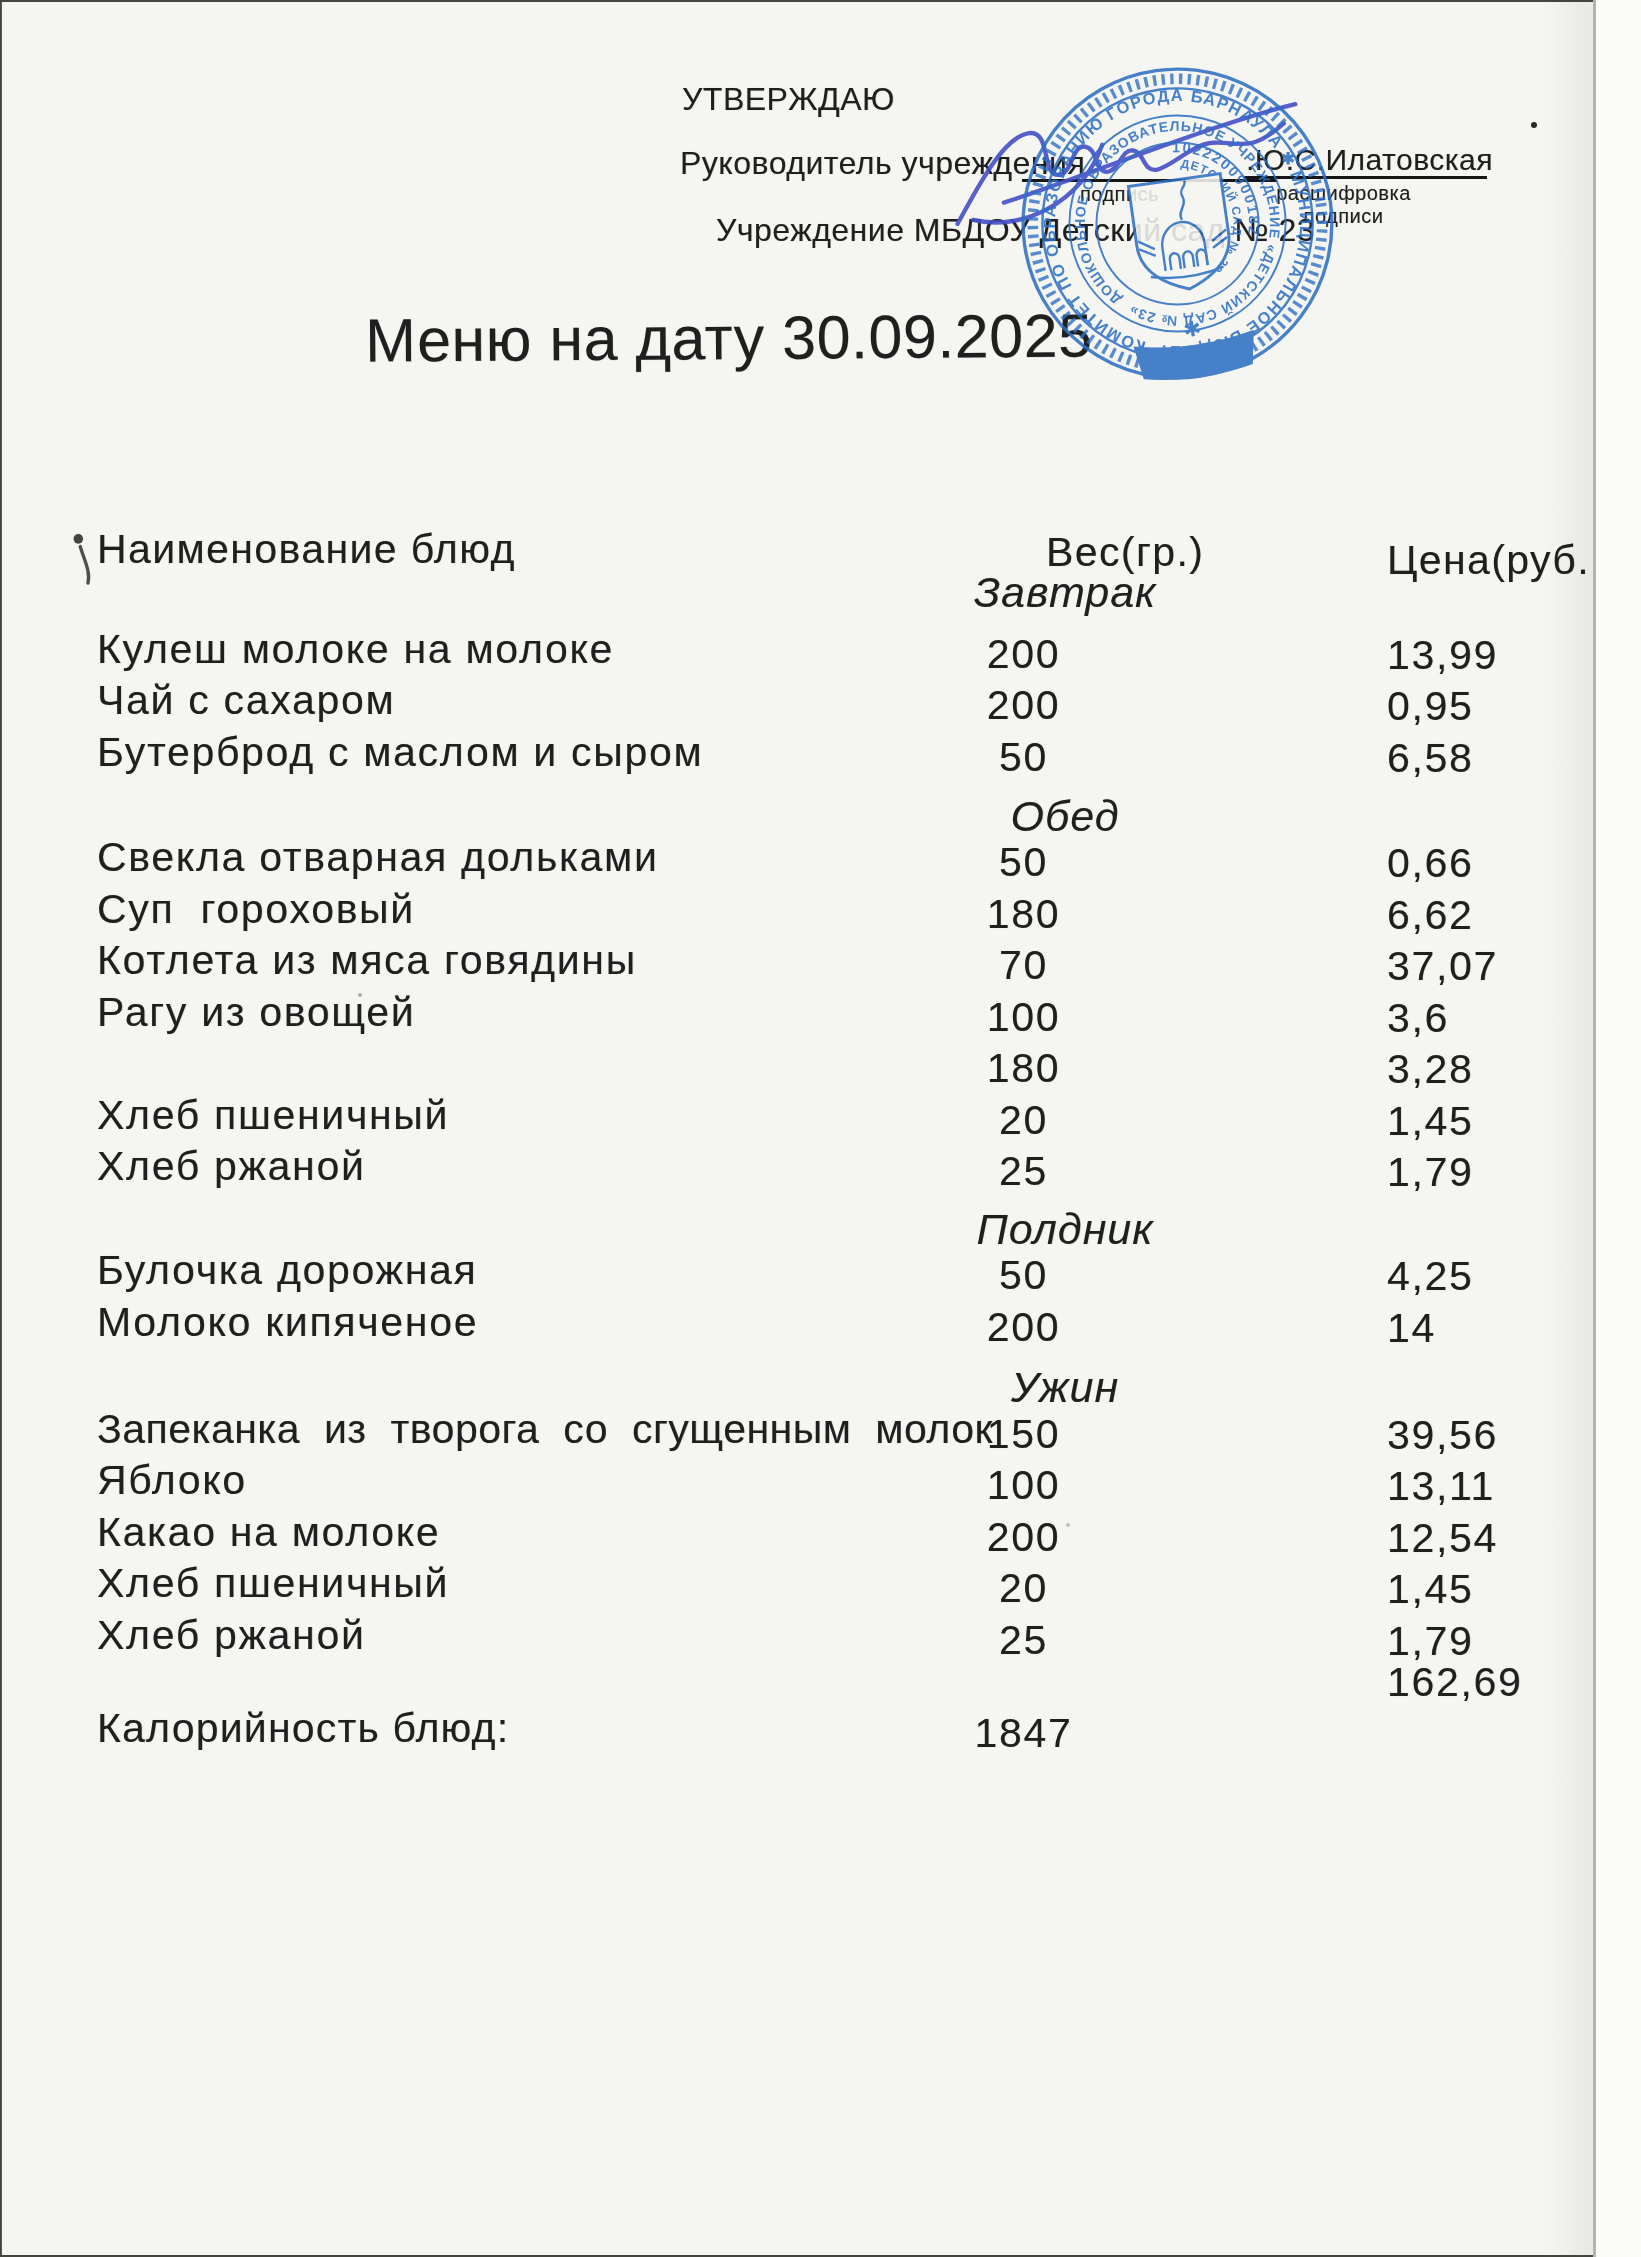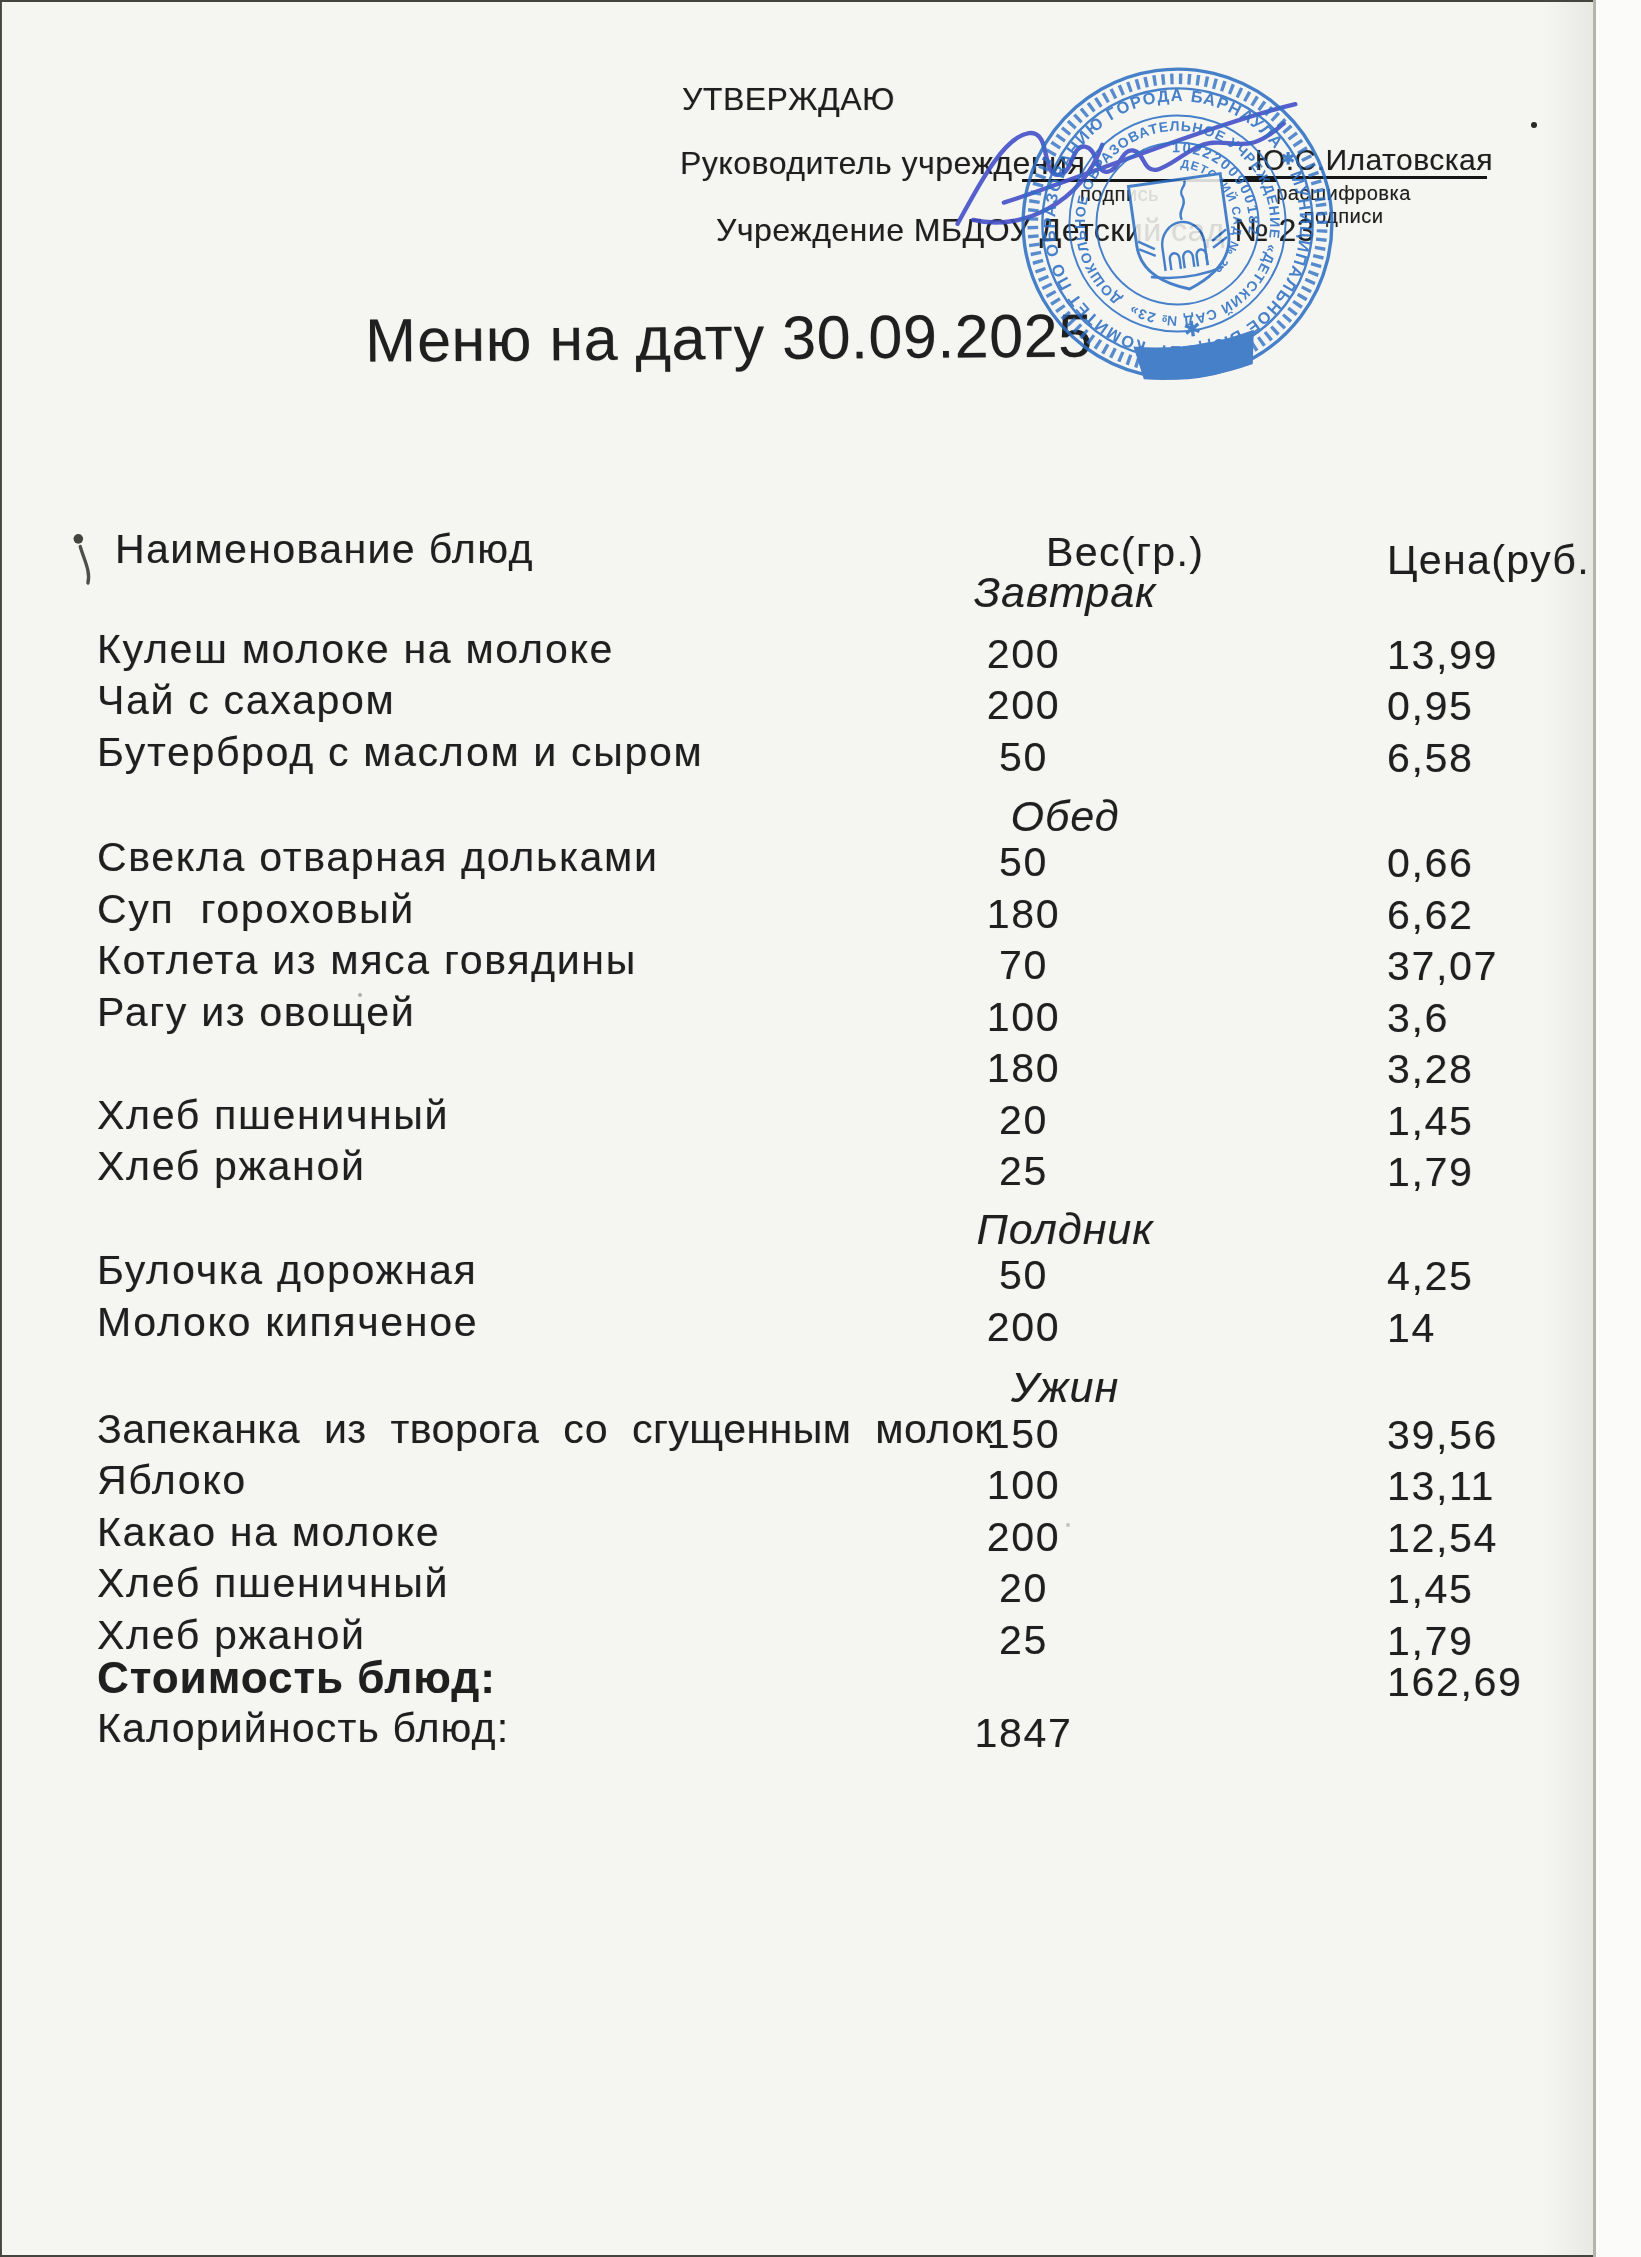--- a/index.html
+++ b/index.html
@@ -104,21 +104,21 @@
           <path d="M 190,182 C 186,172 198,168 194,158 C 190,150 200,148 198,142"></path>
           <path d="M 142,198 l 16,10 m -16,-2 l 16,9"></path>
           <path d="M 234,198 l -16,10 m 16,-2 l -16,9"></path>
         </g>
       </g>
       <text x="185" y="303" text-anchor="middle" font-family="Liberation Sans, sans-serif" font-size="22" fill="#2d6fc4">✱</text>
       <path d="M 122,305 Q 185,319 248,305 L 242,340 Q 185,352 128,340 Z" fill="#2d6fc4"></path>
     </g>
   </svg>
 
-  <div class="abs col-hdr doc-text" style="left:97px;top:526px;margin-left:18px;">Наименование блюд</div>
+  <div class="abs col-hdr doc-text" style="left:97px;top:526px;">Наименование блюд</div>
   <div class="abs col-hdr doc-text" style="left:1046px;top:529px;">Вес(гр.)</div>
   <div class="abs col-hdr doc-text" style="left:1387px;top:537px;">Цена(руб.</div>
 
   <div class="abs" style="left:0;top:0;width:1641px;height:2257px;" id="menu-table">
       <div class="section-header" style="top: 568px;">Завтрак</div>
       <div class="menu-row" style="top: 626px;">
         <div class="cell c-name">Кулеш молоке на молоке</div>
         <div class="cell c-weight">200</div>
         <div class="cell c-price">13,99</div>
       </div>
@@ -200,21 +200,20 @@
         <div class="cell c-price">1,45</div>
       </div>
       <div class="menu-row" style="top: 1612px;">
         <div class="cell c-name">Хлеб ржаной</div>
         <div class="cell c-weight">25</div>
         <div class="cell c-price">1,79</div>
       </div>
     </div>
 
   <div class="menu-row" style="top:1653px;">
-    <div class="cell total-label" style="left:97px;">Стоимость блюд:</div>
     <div class="cell c-price">162,69</div>
   </div>
   <div class="menu-row" style="top:1705px;">
     <div class="cell cal-label" style="left:97px;">Калорийность блюд:</div>
     <div class="cell c-weight">1847</div>
   </div>
 
   <svg class="abs" style="left:62px;top:525px;" width="48" height="68" viewBox="0 0 50 70">
     <circle cx="17" cy="14" r="5" fill="#24241f" opacity="0.85"></circle>
     <path d="M 19,22 C 23,36 30,48 27,60" fill="none" stroke="#24241f" stroke-width="3.5" stroke-linecap="round" opacity="0.8"></path>

